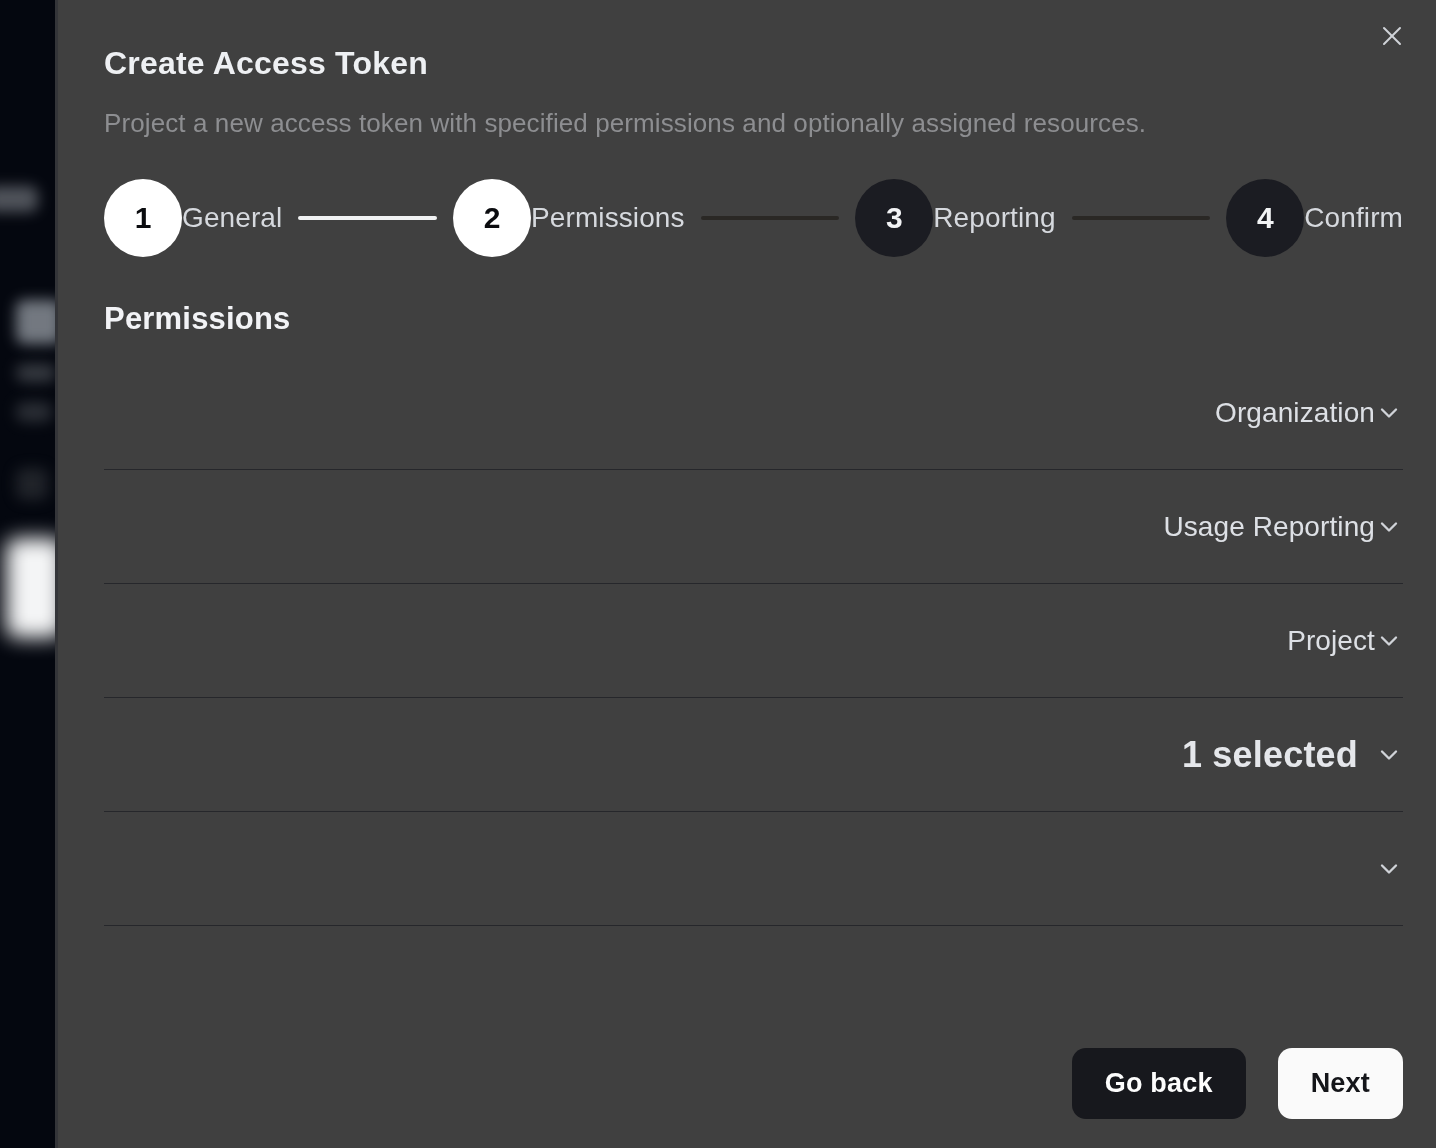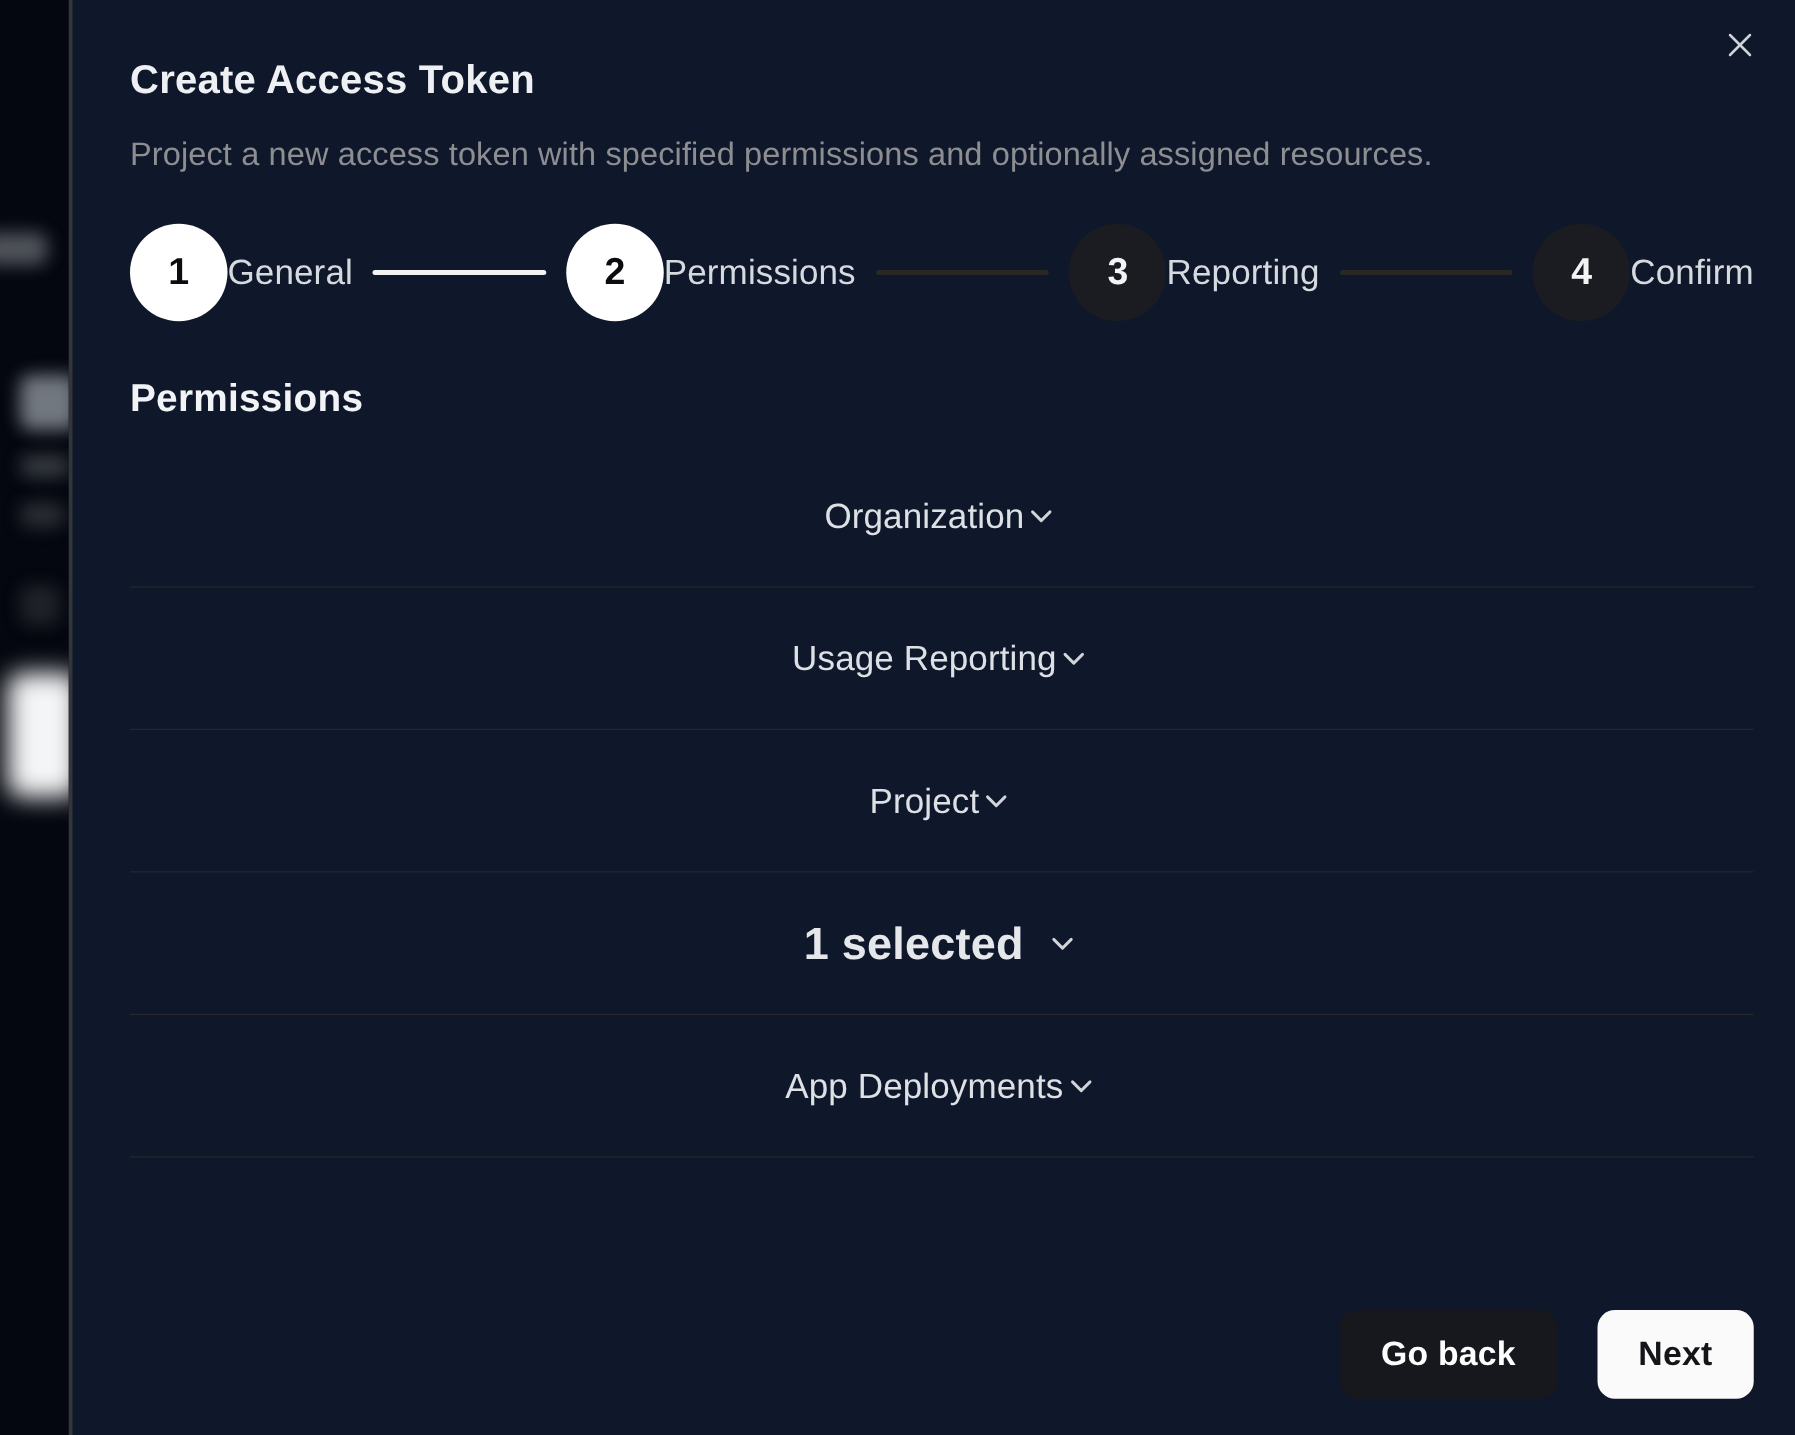--- a/index.html
+++ b/index.html
@@ -18,21 +18,21 @@
   .bs1 { left: -14px; top: 186px; width: 52px; height: 26px; background: #696d74; opacity: .75; }
   .bs2 { left: 16px; top: 300px; width: 46px; height: 44px; background: #8f959d; opacity: .8; }
   .bs3 { left: 16px; top: 364px; width: 40px; height: 18px; background: #4c5056; opacity: .7; }
   .bs4 { left: 16px; top: 402px; width: 36px; height: 20px; background: #44484e; opacity: .6; }
   .bs5 { left: 16px; top: 468px; width: 32px; height: 32px; background: #23262c; opacity: .9; }
   .bs6 { left: 6px; top: 538px; width: 58px; height: 100px; background: #f4f5f6; filter: blur(10px); border-radius: 12px; }
 
   
   .modal {
     position: absolute; left: 55px; top: 0; width: 1381px; height: 1148px;
-    background: #0f172a;
+    background: #404040;
     border-left: 3px solid #343539;
     color: #eef0f3;
   }
   .modal-inner { position: relative; width: 100%; height: 100%; padding: 44px 33px 0 46px; }
 
   .close-btn {
     position: absolute; top: 22px; right: 30px;
     width: 28px; height: 28px;
     background: none; border: none; cursor: pointer;
     display: flex; align-items: center; justify-content: center;
@@ -74,21 +74,21 @@
 
   
   .section-heading {
     margin-top: 43px;
     font-size: 31px; font-weight: 700; color: #f2f3f6; letter-spacing: .2px;
     line-height: 38px;
   }
   .perm-list { margin-top: 18px; }
   .perm-row {
     height: 114px;
-    display: flex; align-items: center; justify-content: center;
+    display: flex; align-items: center; justify-content: flex-end;
     border-bottom: 1px solid #26272b;
     cursor: pointer;
   }
   .perm-row-label {
     font-size: 28px; font-weight: 500; color: #dde0e5; letter-spacing: .1px;
   }
   .perm-row-right { display: flex; align-items: center; }
   .selected-count {
     font-size: 36px; font-weight: 700; color: #e5e7eb; letter-spacing: .2px;
     margin-right: 17px;
@@ -203,21 +203,20 @@
       <span class="selected-count">1 selected</span>
       <span class="chevron">
         <svg width="28" height="28" viewBox="0 0 24 24" fill="none" stroke-width="2" stroke-linecap="round" stroke-linejoin="round">
           <polyline points="6 9 12 15 18 9"></polyline>
         </svg>
       </span>
     </div>
   </div>
 
   <div class="perm-row">
-    <div class="perm-row-label">App Deployments</div>
     <div class="perm-row-right">
 
       <span class="chevron">
         <svg width="28" height="28" viewBox="0 0 24 24" fill="none" stroke-width="2" stroke-linecap="round" stroke-linejoin="round">
           <polyline points="6 9 12 15 18 9"></polyline>
         </svg>
       </span>
     </div>
   </div>
 </div>

